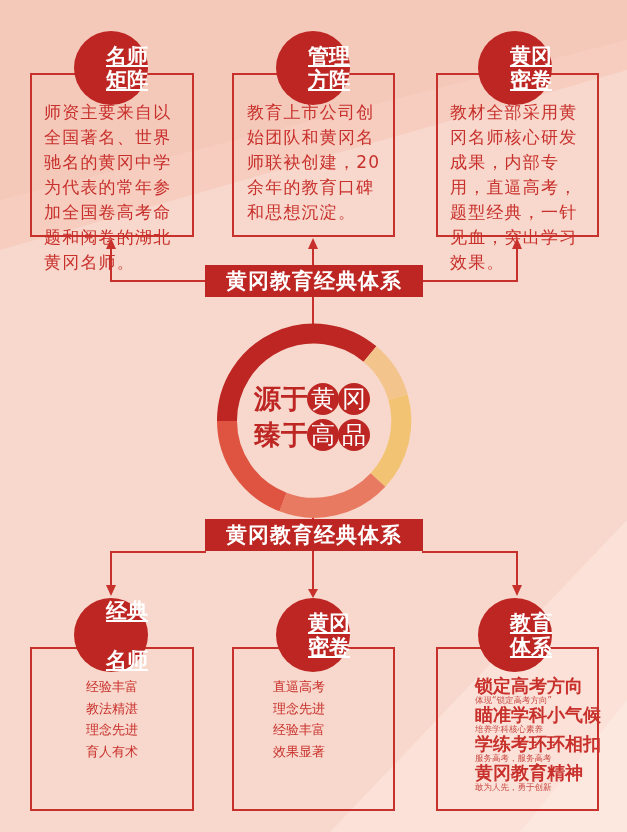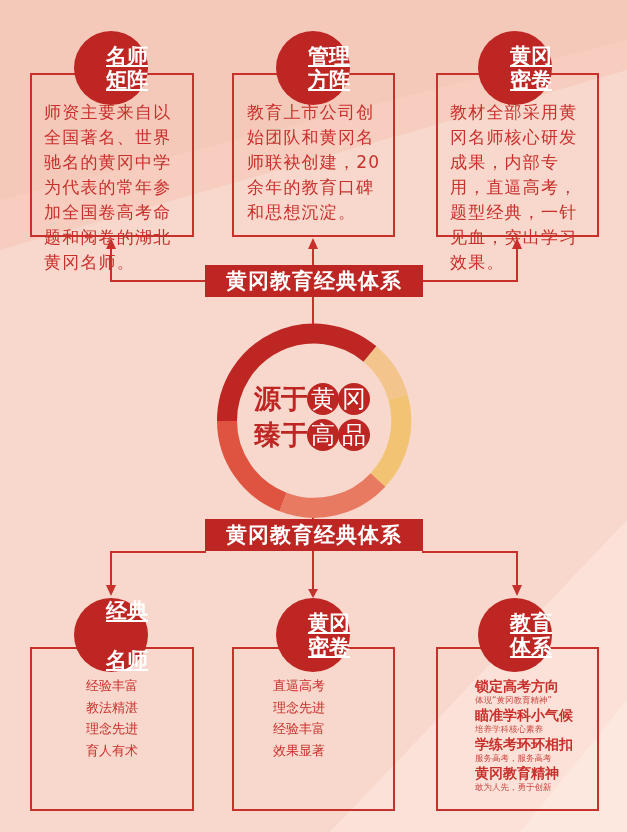--- a/index.html
+++ b/index.html
@@ -10,23 +10,23 @@
   .layer{position:absolute;inset:0;z-index:1;}
   .box{position:absolute;border:2px solid #c8312b;box-sizing:border-box;background:transparent;}
   .badge{position:absolute;width:74px;height:74px;border-radius:50%;background:#bd2622;
     color:#fff;font-weight:bold;font-size:21px;line-height:24px;text-align:center;
     display:flex;flex-direction:column;align-items:flex-end;justify-content:center;z-index:3;letter-spacing:0px;text-decoration:underline;}
   .badge span{display:block;}
   .desc{position:absolute;color:#c8302c;font-size:17px;line-height:25px;letter-spacing:1.2px;word-break:break-all;}
   .banner{position:absolute;background:#bd2622;color:#fff;font-weight:bold;font-size:21px;
     text-align:center;line-height:32px;height:32px;letter-spacing:1px;z-index:3;}
   .list{position:absolute;color:#c8302c;font-size:13px;line-height:21.5px;text-align:center;}
-  .list div{white-space:nowrap;font-family:Liberation Mono, monospace;}
+  .list div{white-space:nowrap;}
   .sys{position:absolute;left:475px;top:678px;color:#c8302c;}
-  .sys .h{font-weight:bold;font-size:14px;line-height:16px;white-space:nowrap;}
+  .sys .h{font-weight:bold;font-size:18px;line-height:16px;white-space:nowrap;}
   .sys .s{font-size:8.5px;line-height:12px;white-space:nowrap;color:#c94a44;margin-bottom:1px;}
   .center-text{position:absolute;left:254px;top:382px;z-index:3;}
   .ct-line{display:flex;align-items:center;height:34px;margin-bottom:2px;}
   .ct-plain{color:#bd2622;font-weight:bold;font-size:27px;letter-spacing:0px;}
   .ct-dot{display:inline-flex;width:32px;height:32px;border-radius:50%;background:#bd2622;color:#fff;
     font-size:24px;align-items:center;justify-content:center;margin-left:-1px;}
   svg.lines{position:absolute;left:0;top:0;z-index:2;}
 </style>
 </head>
 <body>
@@ -133,21 +133,21 @@
     <div>效果显著</div>
   </div>
 
   <div class="box" style="left:436px;top:647px;width:163px;height:164px;"></div>
   <div class="badge" style="left:478px;top:598px;">
     <span>教育</span>
     <span>体系</span>
   </div>
   <div class="sys">
     <div class="h">锁定高考方向</div>
-    <div class="s">体现“黄冈教育精神”</div>
+    <div class="s">体现“锁定高考方向”</div>
     <div class="h">瞄准学科小气候</div>
     <div class="s">培养学科核心素养</div>
     <div class="h">学练考环环相扣</div>
     <div class="s">服务高考，服务高考</div>
     <div class="h">黄冈教育精神</div>
     <div class="s">敢为人先，勇于创新</div>
   </div>
 </div>
 
 </body></html>

